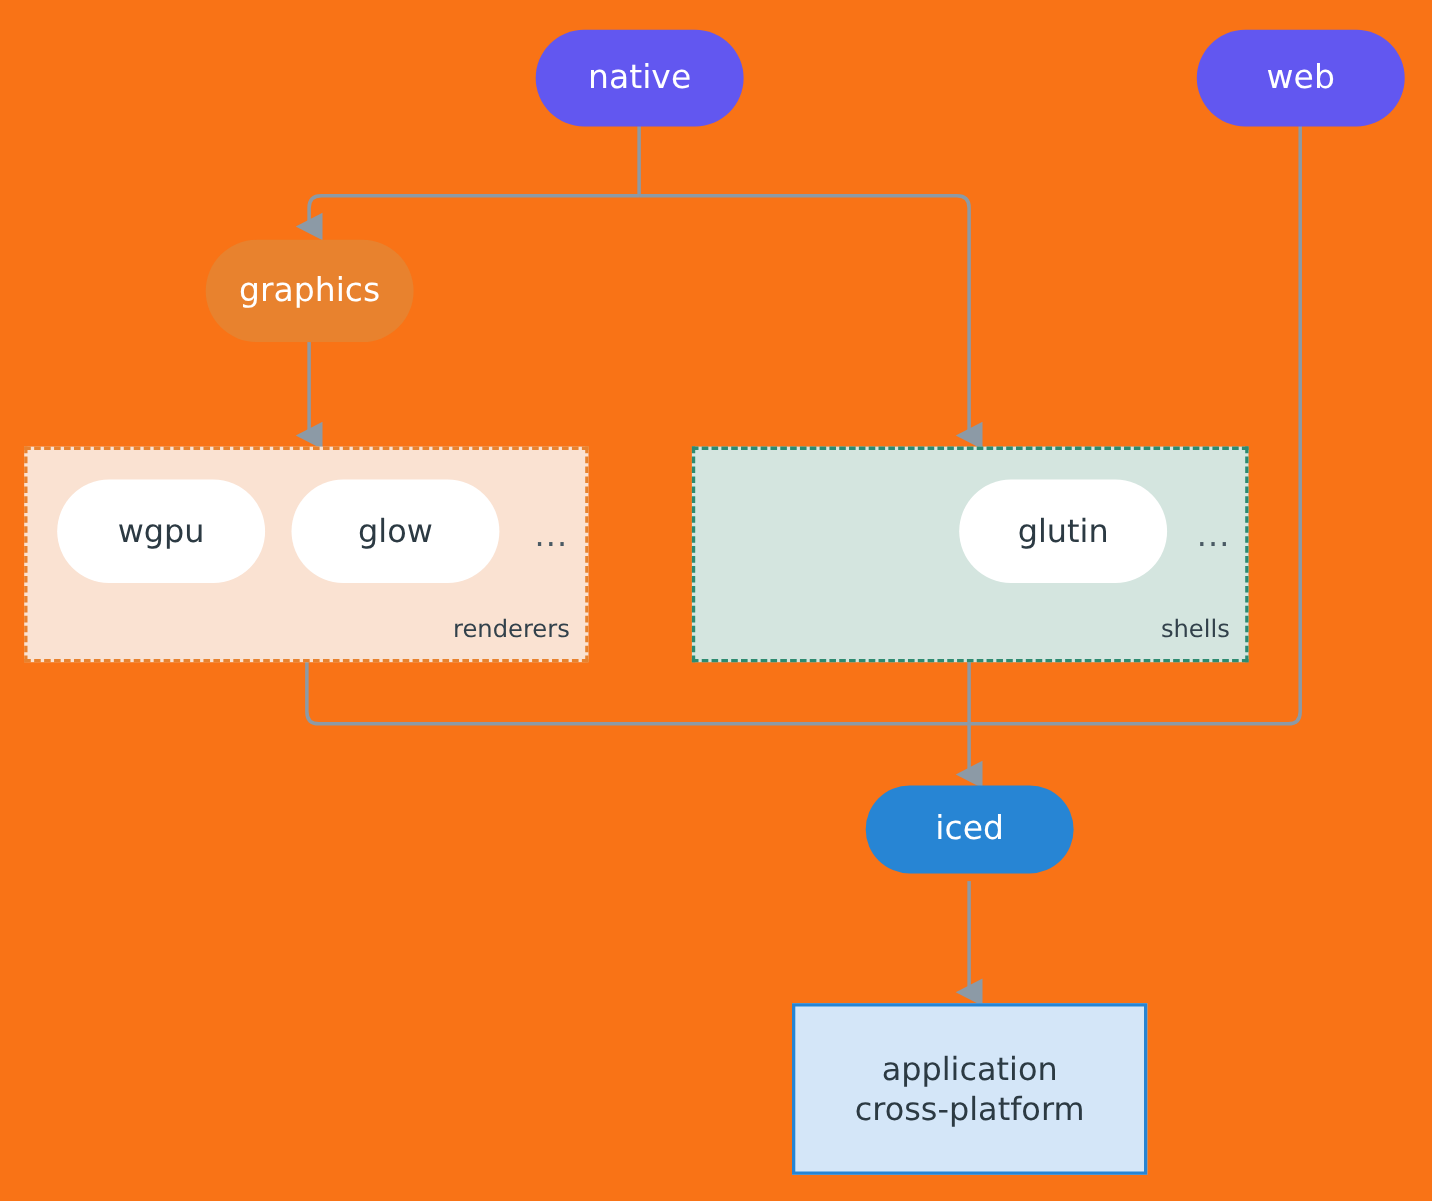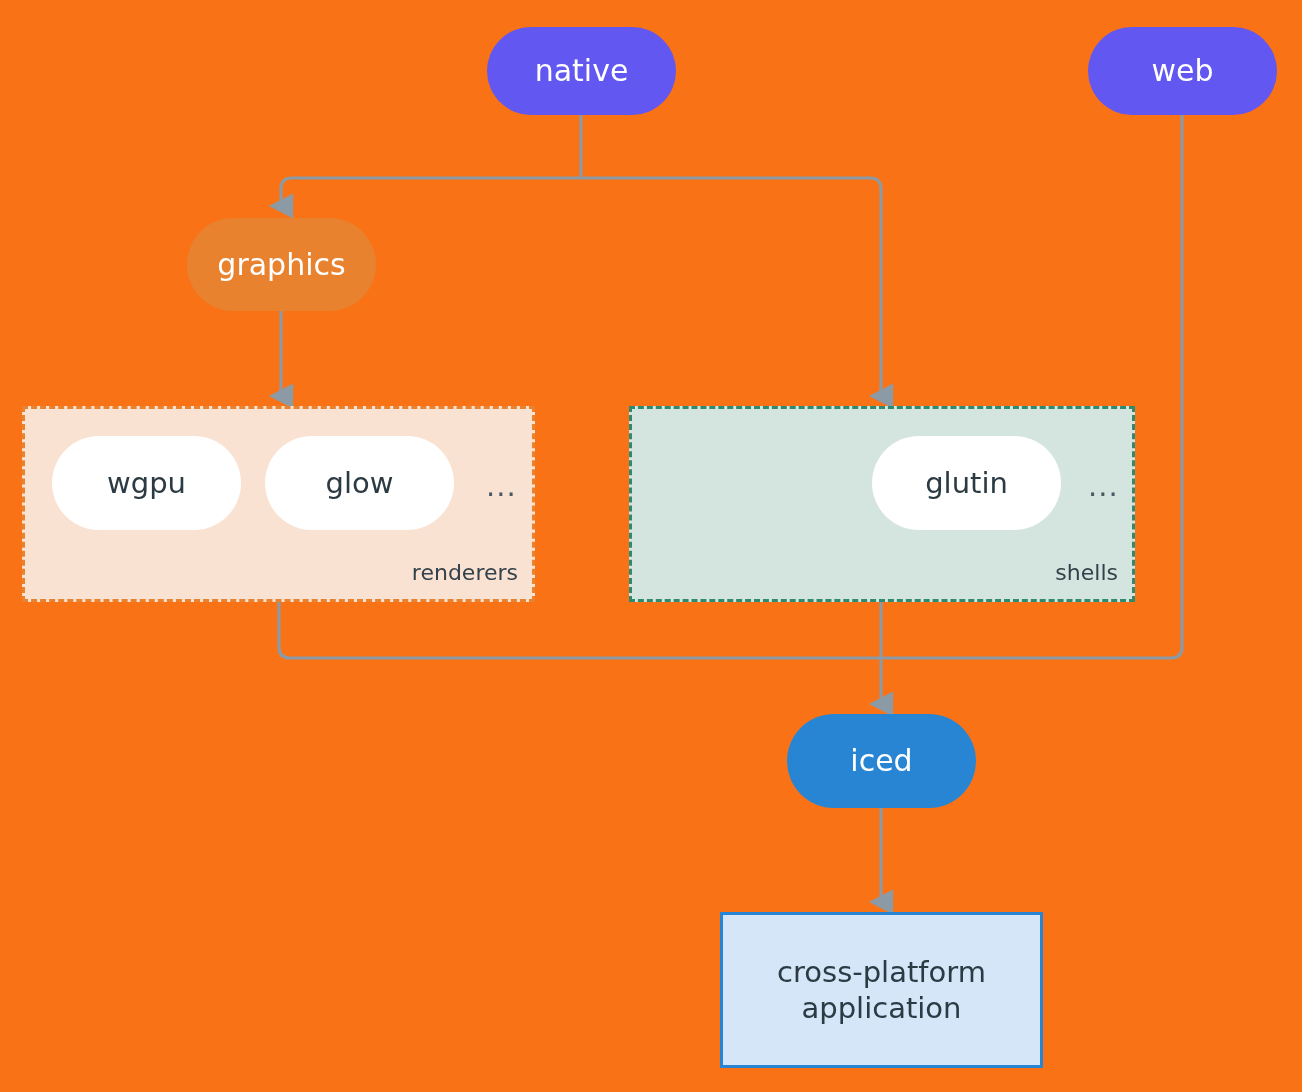--- a/index.html
+++ b/index.html
@@ -151,22 +151,22 @@
   </div>
 
   <div class="group group-shells" style="left:629px; top:406px; width:506px; height:196px;">
     <div class="sub-pill" style="left:240px; top:27px; width:189px; height:94px;">
       <span>glutin</span>
     </div>
     <div class="ellipsis" style="left:456px; top:60px;">...</div>
     <div class="group-label" style="right:14px; bottom:14px;margin-top:40px;">shells</div>
   </div>
 
-  <div class="node pill node-iced" style="left:787px; top:714px; width:189px; height:94px;">
+  <div class="node pill node-iced" style="left:787px; top:714px; width:189px; height:80px;">
     <span>iced</span>
   </div>
 
   <div class="node node-app" style="left:720px; top:912px; width:323px; height:156px;">
+    <span>application</span>
     <span>cross-platform</span>
-    <span>application</span>
   </div>
 
 </div>
 
 </body></html>

